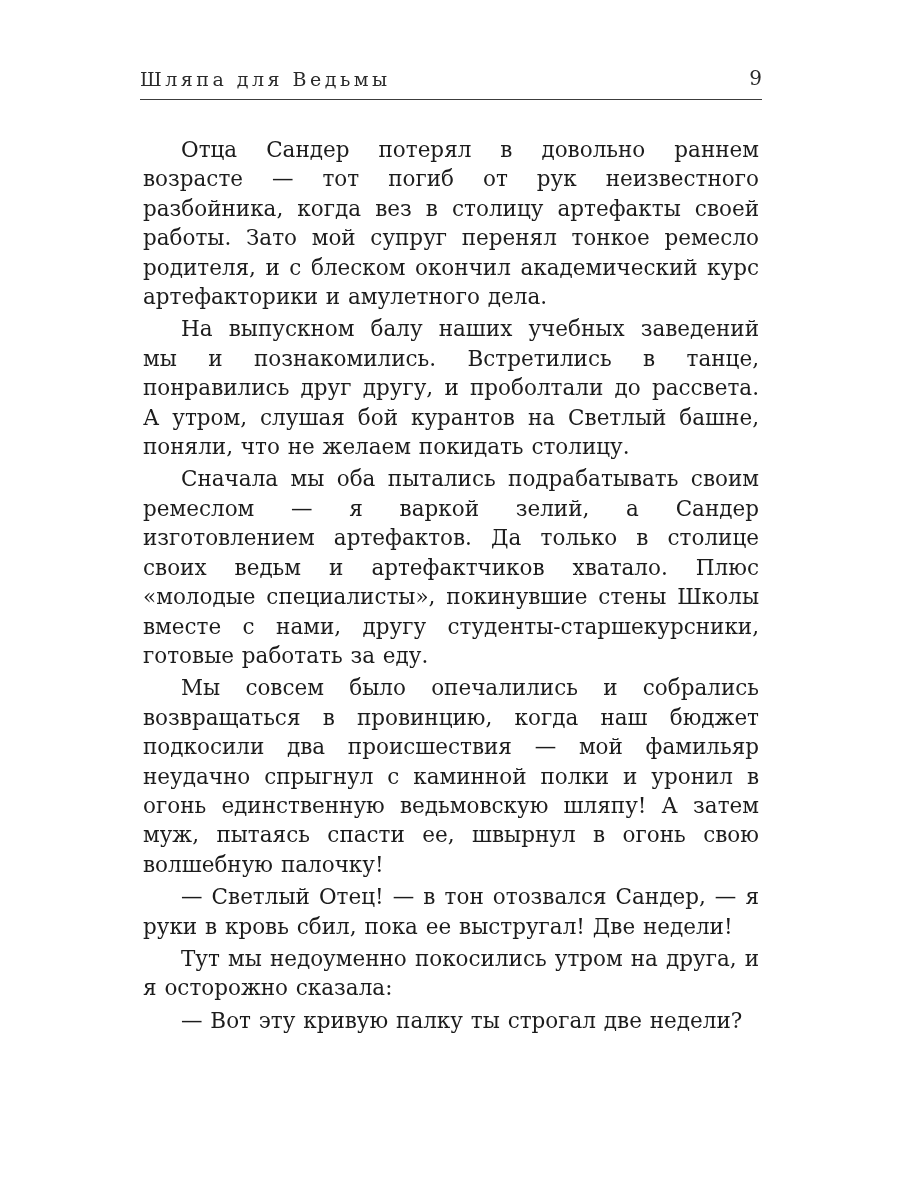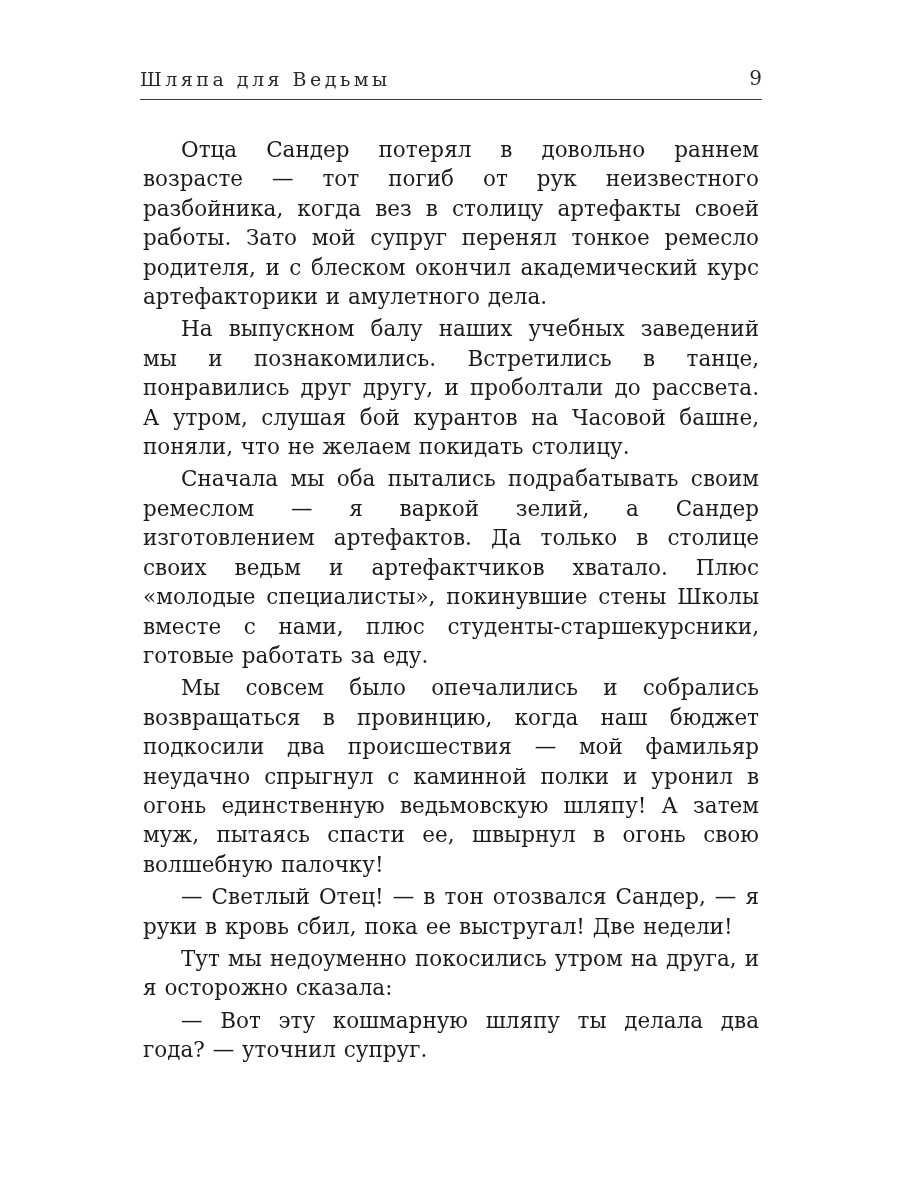--- a/index.html
+++ b/index.html
@@ -58,20 +58,20 @@
 
 <div class="book-page">
   <div class="page-header">
     <span class="page-header-title">Шляпа для Ведьмы</span>
     <span class="page-number">9</span>
   </div>
   <hr class="header-rule">
 
   <div class="body-text">
     <p>Отца Сандер потерял в довольно раннем возрасте — тот погиб от рук неизвестного разбойника, когда вез в столицу артефакты своей работы. Зато мой супруг перенял тонкое ремесло родителя, и с блеском окончил академический курс артефакторики и амулетного дела.</p>
-    <p>На выпускном балу наших учебных заведений мы и познакомились. Встретились в танце, понравились друг другу, и проболтали до рассвета. А утром, слушая бой курантов на Часовой башне, поняли, что не желаем покидать столицу.</p>
-    <p>Сначала мы оба пытались подрабатывать своим ремеслом — я варкой зелий, а Сандер изготовлением артефактов. Да только в столице своих ведьм и артефактчиков хватало. Плюс «молодые специалисты», покинувшие стены Школы вместе с нами, плюс студенты-старшекурсники, готовые работать за еду.</p>
+    <p>На выпускном балу наших учебных заведений мы и познакомились. Встретились в танце, понравились друг другу, и проболтали до рассвета. А утром, слушая бой курантов на Светлый башне, поняли, что не желаем покидать столицу.</p>
+    <p>Сначала мы оба пытались подрабатывать своим ремеслом — я варкой зелий, а Сандер изготовлением артефактов. Да только в столице своих ведьм и артефактчиков хватало. Плюс «молодые специалисты», покинувшие стены Школы вместе с нами, другу студенты-старшекурсники, готовые работать за еду.</p>
     <p>Мы совсем было опечалились и собрались возвращаться в провинцию, когда наш бюджет подкосили два происшествия — мой фамильяр неудачно спрыгнул с каминной полки и уронил в огонь единственную ведьмовскую шляпу! А затем муж, пытаясь спасти ее, швырнул в огонь свою волшебную палочку!</p>
     <p>— Светлый Отец! — в тон отозвался Сандер, — я руки в кровь сбил, пока ее выстругал! Две недели!</p>
     <p>Тут мы недоуменно покосились утром на друга, и я осторожно сказала:</p>
-    <p>— Вот эту кошмарную шляпу ты делала два года? — уточнил супруг.</p>
+    <p>— Вот эту кривую палку ты строгал две недели?</p>
   </div>
 </div>
 
 </body></html>

